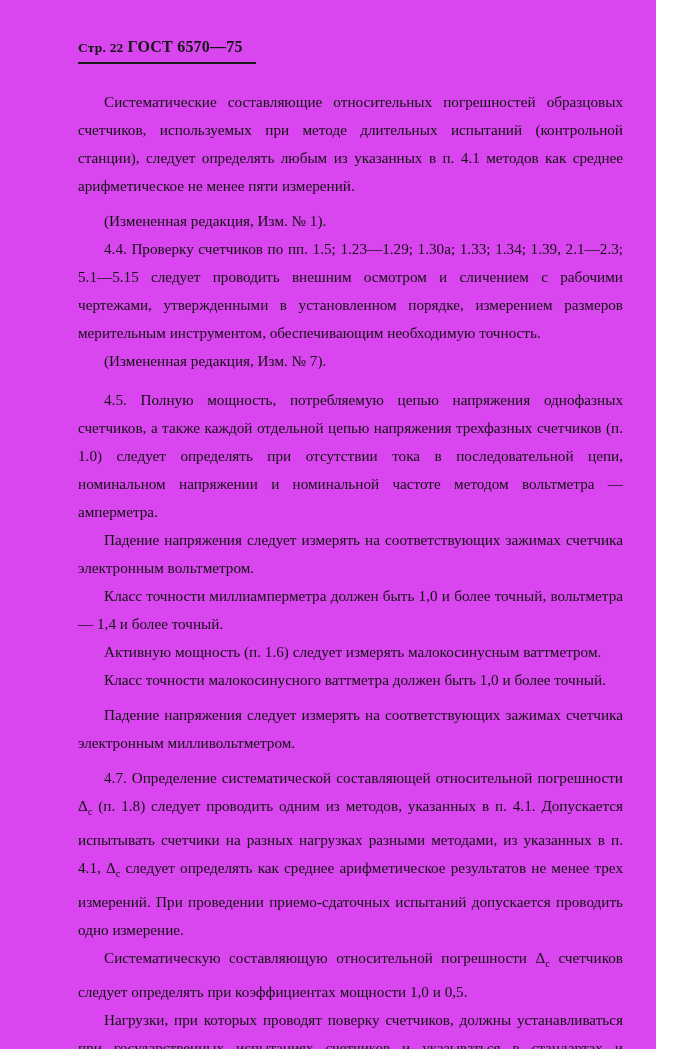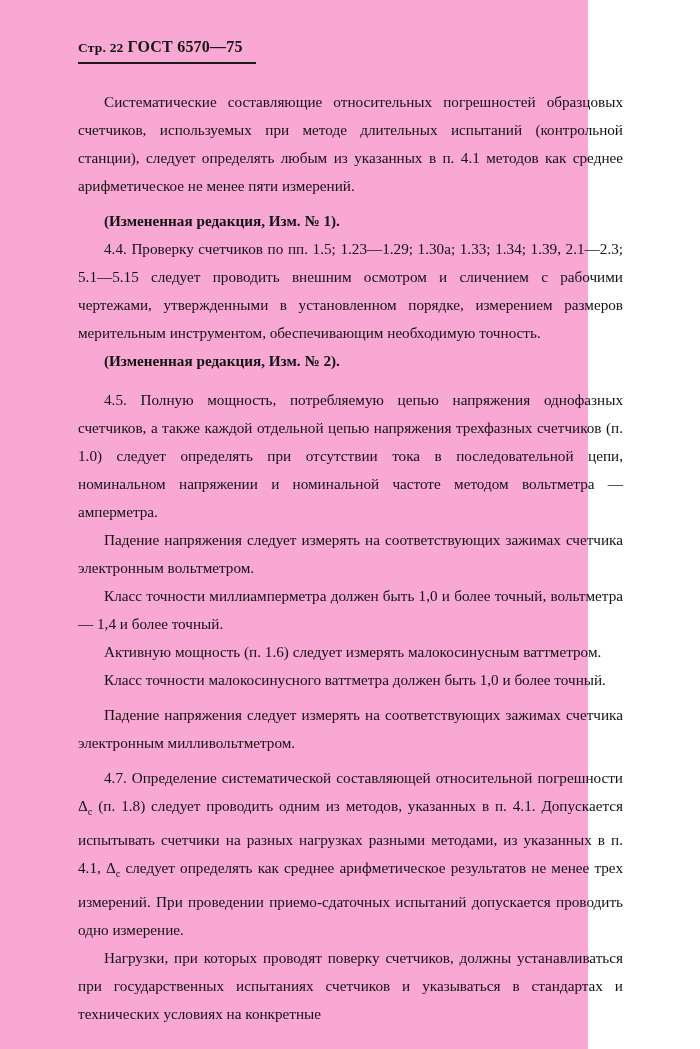--- a/index.html
+++ b/index.html
@@ -12,23 +12,23 @@
     height: 1049px;
     position: relative;
     font-family: "Liberation Serif", serif;
     color: #1a1a1a;
     overflow: hidden;
   }
   .page {
     position: absolute;
     left: 0;
     top: 0;
-    width: 588px;
+    width: 656px;
     height: 1049px;
-    background: #f9a8d4;
+    background: #d946ef;
   }
   .header {
     position: absolute;
     left: 78px;
     top: 38px;
     width: 480px;
   }
   .header-line {
     font-size: 15px;
     font-weight: bold;
@@ -67,21 +67,21 @@
     margin: 0 0 0 0;
     text-indent: 26px;
     text-align: justify;
     -webkit-hyphens: manual;
     hyphens: manual;
   }
   .para.noindent {
     text-indent: 0;
   }
   .para.bold {
-    font-weight: bold;
+    font-weight: normal;
   }
   .spacer-sm {
     height: 7px;
   }
   .spacer-md {
     height: 11px;
   }
   .sub {
     font-size: 10.5px;
     vertical-align: sub;
@@ -98,27 +98,28 @@
     </div>
   </div>
   <div class="header-rule"></div>
 
   <div class="body-text">
 
     <p class="para">Систематические составляющие относительных  погрешностей образцовых счетчиков, используемых при методе длительных испытаний (контрольной  станции), следует определять любым  из указанных в п. 4.1 методов как среднее арифметическое не менее пяти измерений.</p>
     <div class="spacer-sm"></div>
     <p class="para bold noindent" style="text-indent:26px;">(Измененная редакция, Изм. № 1).</p>
     <p class="para">4.4. Проверку счетчиков по пп. 1.5; 1.23—1.29; 1.30а; 1.33; 1.34; 1.39, 2.1—2.3; 5.1—5.15 следует проводить внешним осмотром  и сличением с рабочими чертежами, утвержденными в установленном порядке, измерением размеров мерительным  инструментом, обеспечивающим необходимую точность.</p>
-    <p class="para bold">(Измененная редакция, Изм. № 2).</p>
+    <p class="para bold">(Измененная редакция, Изм. № 7).</p>
     <div class="spacer-md"></div>
     <p class="para">4.5. Полную мощность, потребляемую цепью напряжения однофазных счетчиков, а также каждой отдельной цепью напряжения трехфазных счетчиков (п. 1.0) следует определять при отсутствии тока в последовательной цепи, номинальном напряжении и номинальной частоте методом вольтметра — амперметра.</p>
     <p class="para">Падение напряжения следует измерять на соответствующих зажимах счетчика электронным вольтметром.</p>
     <p class="para">Класс точности миллиамперметра должен  быть 1,0 и более точный, вольтметра — 1,4 и более точный.</p>
     <p class="para">Активную мощность (п. 1.6) следует измерять малокосинусным ваттметром.</p>
     <p class="para">Класс точности малокосинусного ваттметра должен быть 1,0 и более точный.</p>
     <div class="spacer-sm"></div>
     <p class="para">Падение напряжения следует измерять на соответствующих зажимах счетчика электронным милливольтметром.</p>
     <div class="spacer-sm"></div>
     <p class="para">4.7. Определение систематической составляющей относительной погрешности Δ<span class="sub">с</span> (п. 1.8) следует проводить одним  из методов, указанных в п. 4.1. Допускается испытывать счетчики на разных нагрузках разными методами, из указанных в п. 4.1, Δ<span class="sub">с</span>  следует определять как среднее арифметическое результатов не менее трех измерений. При проведении приемо-сдаточных испытаний допускается проводить одно измерение.</p>
+    <p class="para">Систематическую составляющую  относительной  погрешности Δ<span class="sub">с</span>  счетчиков  следует  определять при коэффициентах мощности 1,0 и 0,5.</p>
     <p class="para">Нагрузки, при которых проводят поверку счетчиков, должны устанавливаться при государственных испытаниях  счетчиков  и указываться в стандартах и технических условиях на конкретные</p>
 
   </div>
 </div>
 
 </body></html>

